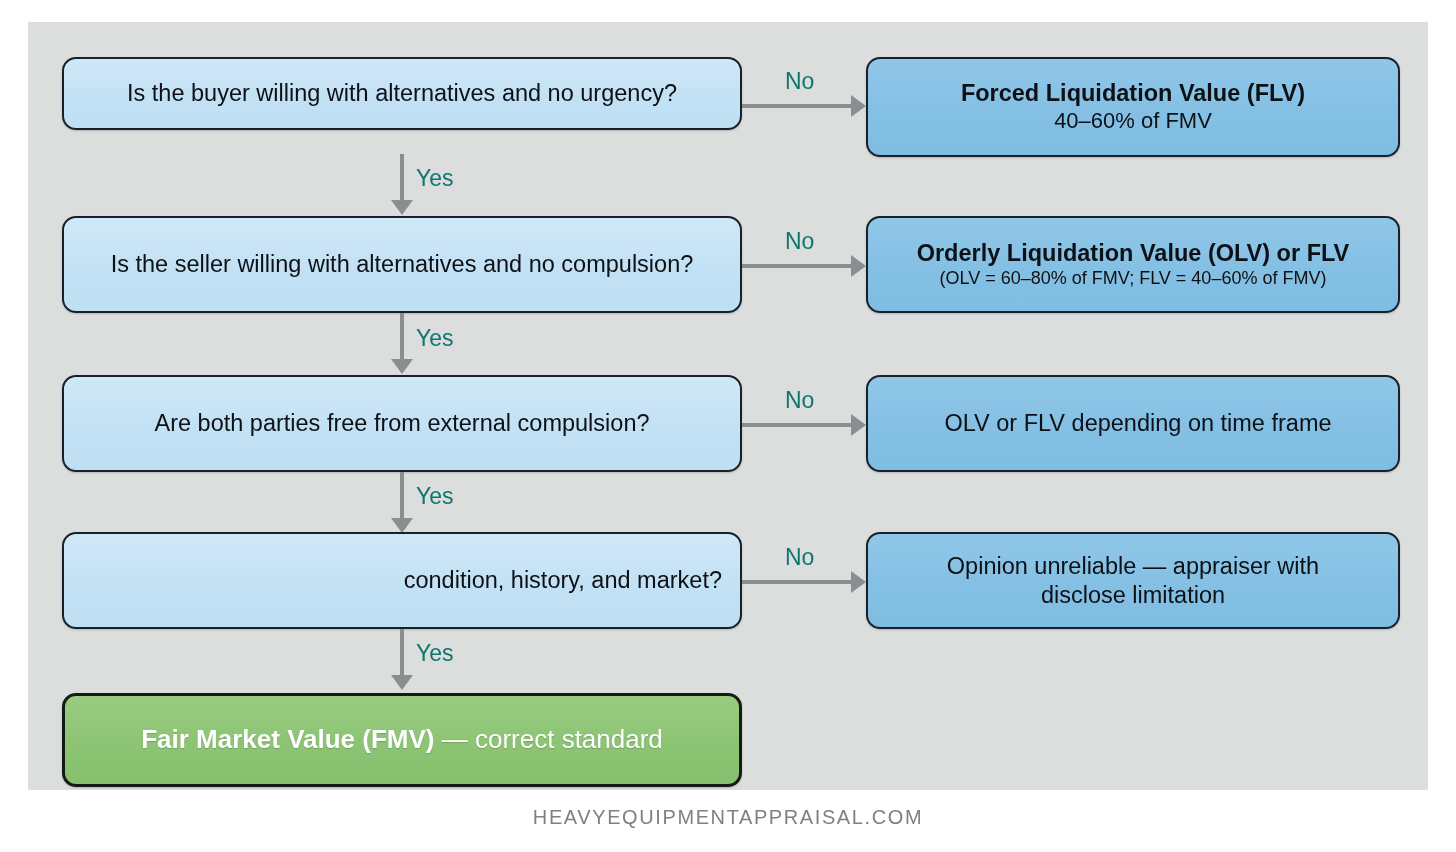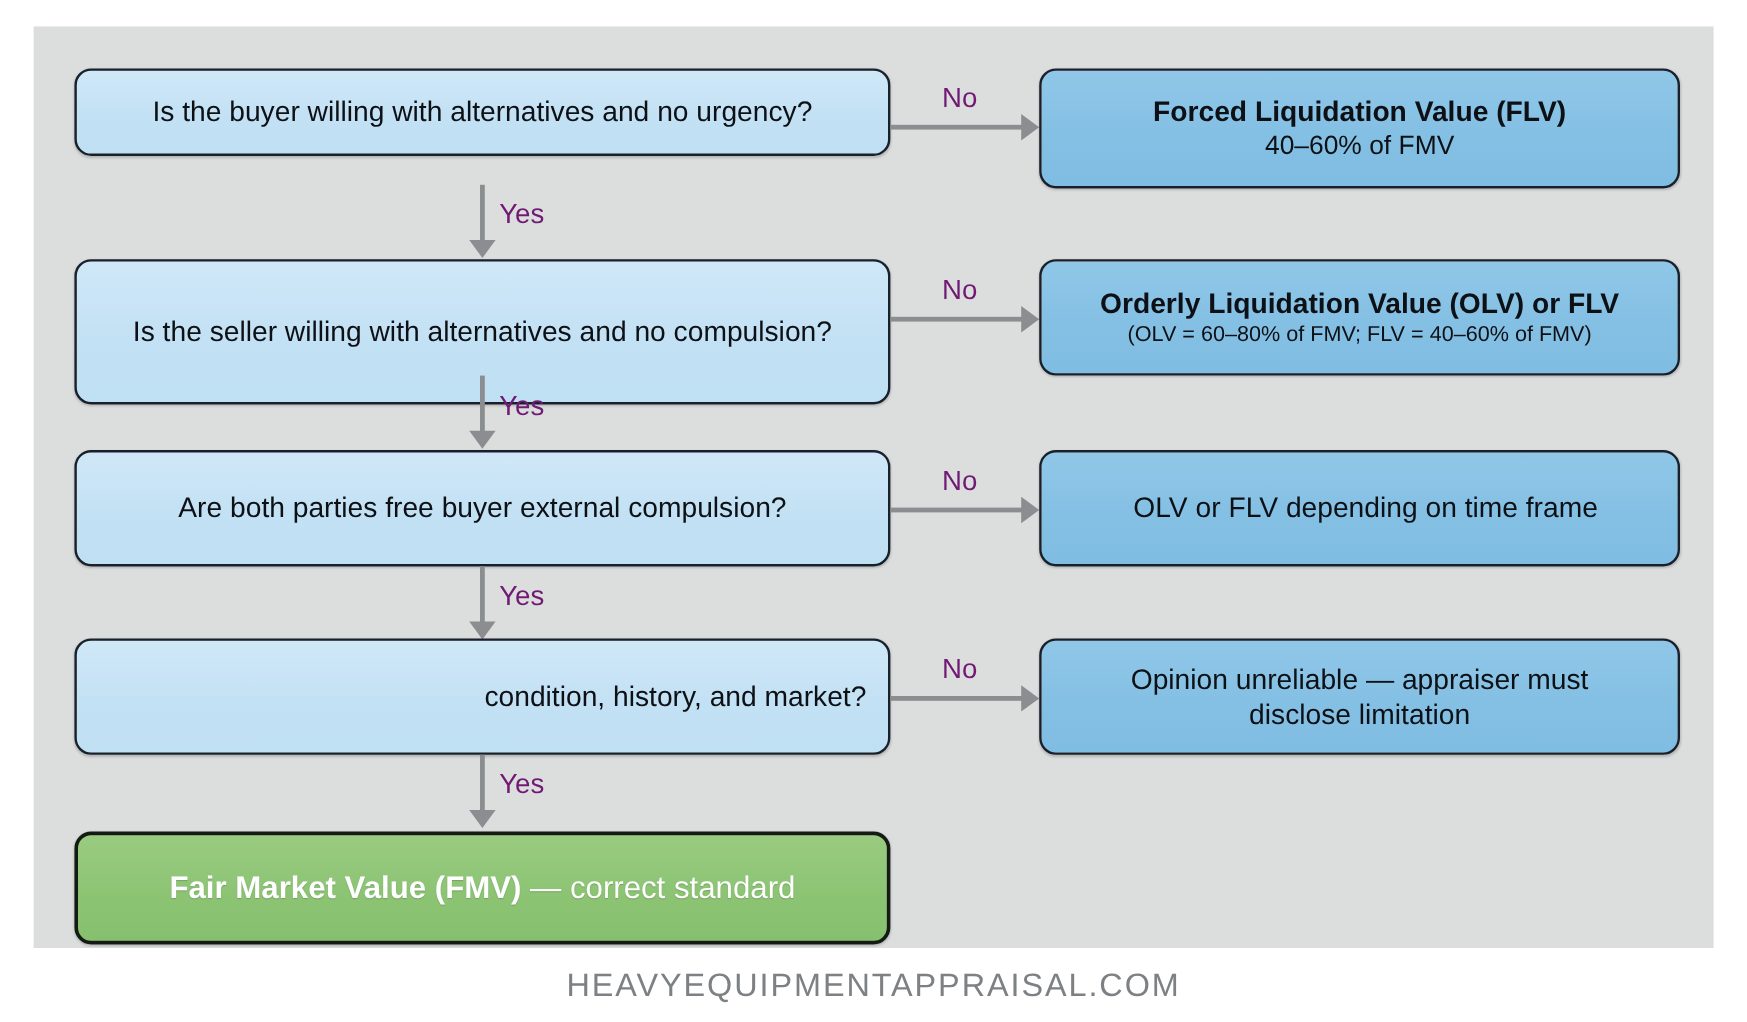--- a/index.html
+++ b/index.html
@@ -98,31 +98,31 @@
     width: 0;
     height: 0;
     border-top: 11px solid transparent;
     border-bottom: 11px solid transparent;
     border-left: 15px solid #8b8e90;
   }
 
   .edge-label {
     position: absolute;
     font-size: 23px;
-    color: #701a75;
+    color: #0f766e;
     white-space: nowrap;
   }
 
   .footer {
     position: absolute;
     left: 0;
     top: 806px;
     width: 1456px;
     text-align: center;
-    font-size: 27px;
+    font-size: 20px;
     letter-spacing: 1.6px;
     color: #7e8184;
   }
 </style>
 </head>
 <body>
 
 <div class="canvas">
   <div class="panel">
 
@@ -138,41 +138,41 @@
       <span class="node-inner">
         <span class="line-strong">Forced Liquidation Value (FLV)</span>
         <span class="line-sub">40–60% of FMV</span>
       </span>
     </div>
 
     <div class="conn-v" style="left:372px; top:132px; height:48px;"></div>
     <div class="arrow-down" style="left:363px; top:178px;"></div>
     <div class="edge-label" style="left:388px; top:143px;">Yes</div>
 
-    <div class="node node-question" style="left:34px; top:194px; width:680px; height:121px;">
+    <div class="node node-question" style="left:34px; top:194px; width:680px; height:97px;">
       <span class="node-inner">Is the seller willing with alternatives and no compulsion?</span>
     </div>
 
     <div class="conn-h" style="left:714px; top:242px; width:112px;"></div>
     <div class="arrow-right" style="left:823px; top:233px;"></div>
     <div class="edge-label" style="left:757px; top:206px;">No</div>
 
     <div class="node node-outcome" style="left:838px; top:194px; width:534px; height:97px;">
       <span class="node-inner">
         <span class="line-strong">Orderly Liquidation Value (OLV) or FLV</span>
         <span class="line-sub-sm">(OLV = 60–80% of FMV; FLV = 40–60% of FMV)</span>
       </span>
     </div>
 
     <div class="conn-v" style="left:372px; top:291px; height:48px;"></div>
     <div class="arrow-down" style="left:363px; top:337px;"></div>
     <div class="edge-label" style="left:388px; top:303px;">Yes</div>
 
     <div class="node node-question" style="left:34px; top:353px; width:680px; height:97px;">
-      <span class="node-inner">Are both parties free buyer external compulsion?</span>
+      <span class="node-inner">Are both parties free from external compulsion?</span>
     </div>
 
     <div class="conn-h" style="left:714px; top:401px; width:112px;"></div>
     <div class="arrow-right" style="left:823px; top:392px;"></div>
     <div class="edge-label" style="left:757px; top:365px;">No</div>
 
     <div class="node node-outcome" style="left:838px; top:353px; width:534px; height:97px;padding-left:28px;">
       <span class="node-inner">OLV or FLV depending on time frame</span>
     </div>
 
@@ -185,21 +185,21 @@
         <span style="display:block;text-align:right;">condition, history, and market?</span>
       </span>
     </div>
 
     <div class="conn-h" style="left:714px; top:558px; width:112px;"></div>
     <div class="arrow-right" style="left:823px; top:549px;"></div>
     <div class="edge-label" style="left:757px; top:522px;">No</div>
 
     <div class="node node-outcome" style="left:838px; top:510px; width:534px; height:97px;">
       <span class="node-inner">
-        <span style="display:block;">Opinion unreliable — appraiser must</span>
+        <span style="display:block;">Opinion unreliable — appraiser with</span>
         <span style="display:block;">disclose limitation</span>
       </span>
     </div>
 
     <div class="conn-v" style="left:372px; top:607px; height:48px;"></div>
     <div class="arrow-down" style="left:363px; top:653px;"></div>
     <div class="edge-label" style="left:388px; top:618px;">Yes</div>
 
     <div class="node node-final" style="left:34px; top:671px; width:680px; height:94px;">
       <span class="node-inner">

